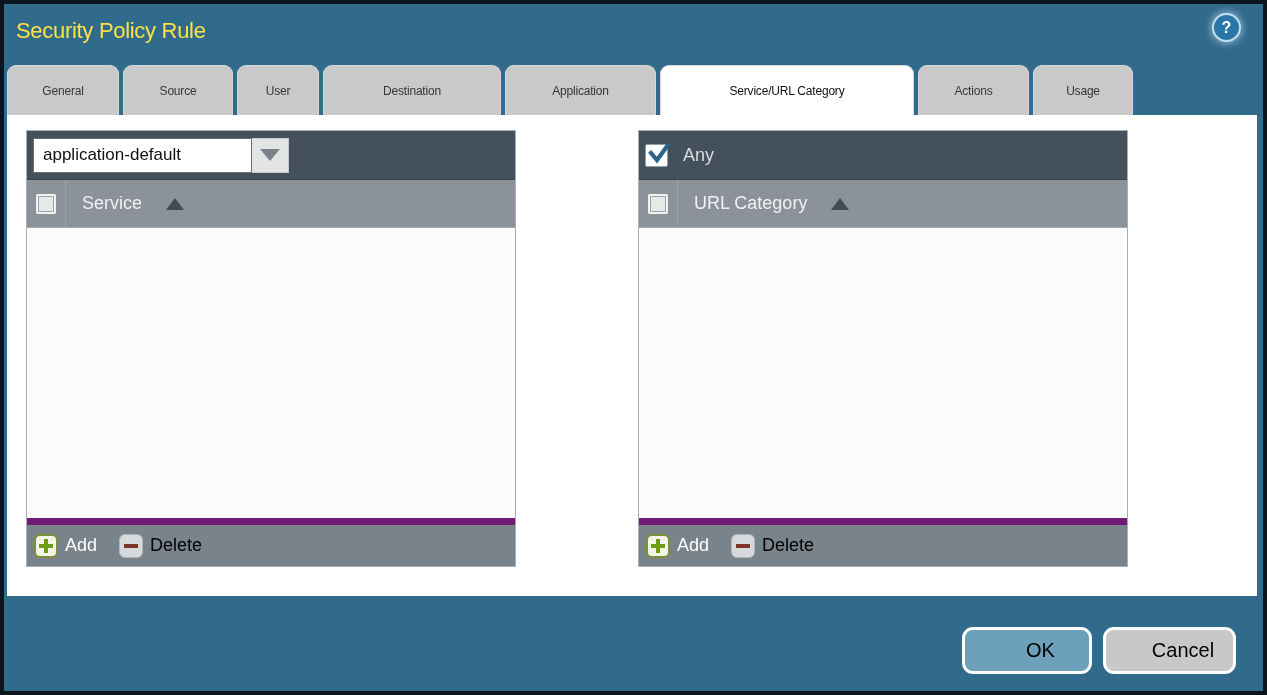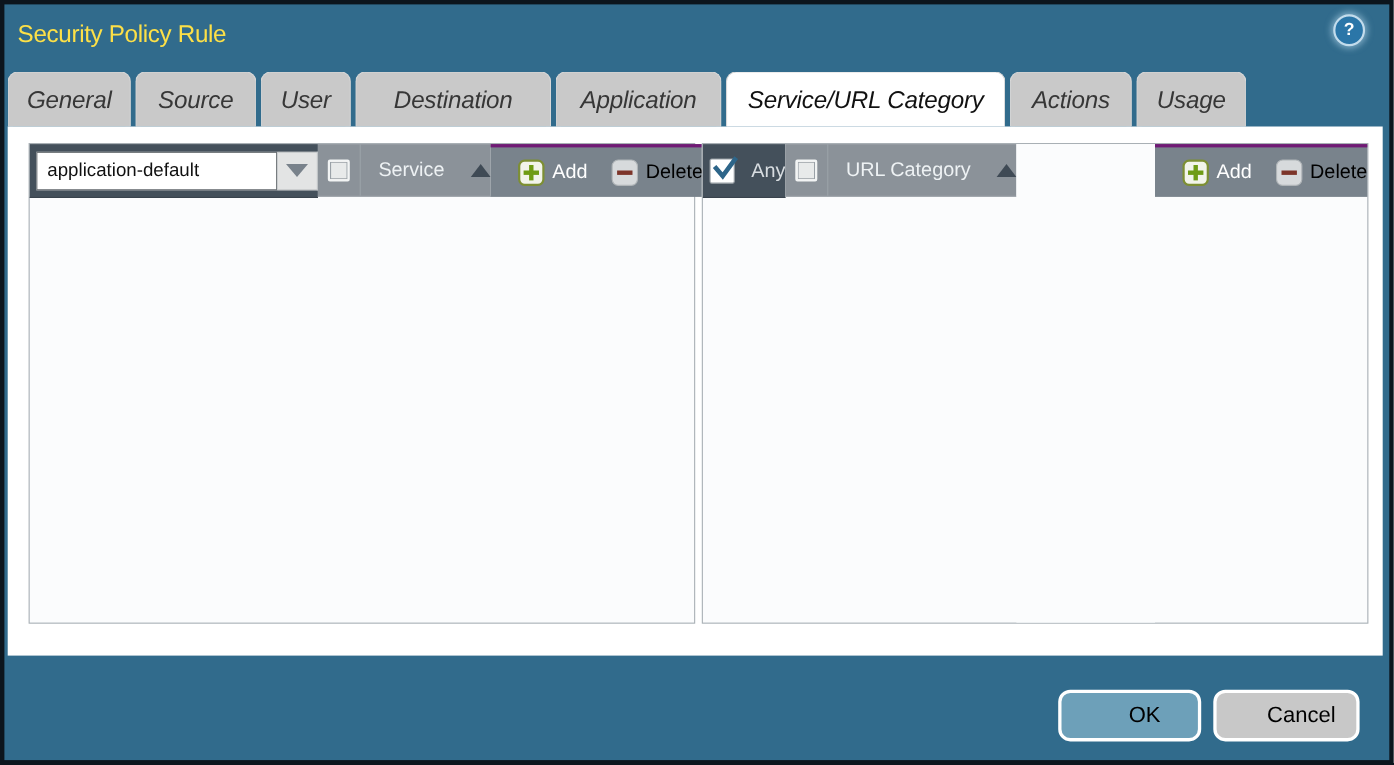--- a/index.html
+++ b/index.html
@@ -37,38 +37,38 @@
   .tabstrip {
     position: absolute; left: 3px; top: 61px; right: 3px; height: 50px;
     display: flex; gap: 4px; align-items: flex-end;
   }
   .tab {
     height: 50px;
     display: flex; align-items: center; justify-content: center;
     background: #c9c9c9;
     border: 1px solid #d8d8d8; border-bottom: none;
     border-radius: 9px 9px 0 0;
-    font-size: 22px; color: #373737; letter-spacing: -0.2px;
-    cursor: pointer; flex: 0 0 auto; font-style: italic;
+    font-size: 12px; color: #373737; letter-spacing: -0.2px;
+    cursor: pointer; flex: 0 0 auto;
   }
   .tab.active { background: #ffffff; color: #111111; }
   .tw1 { width: 112px; } .tw2 { width: 110px; } .tw3 { width: 82px; }
   .tw4 { width: 178px; } .tw5 { width: 151px; } .tw6 { width: 254px; }
   .tw7 { width: 111px; } .tw8 { width: 100px; }
   
   .content {
     position: absolute; left: 3px; top: 111px;
     width: 1250px; height: 481px;
     background: #ffffff;
   }
   .panel {
     position: absolute; top: 15px;
-    width: 606px; height: 437px;
+    width: 490px; height: 437px;
     border: 1px solid #a9b0b5;
-    display: flex; flex-direction: row;
+    display: flex; flex-direction: column;
     background: #fbfcfd;
   }
   .panel-left  { left: 19px; }
   .panel-right { left: 631px; }
   .panel-topbar {
     height: 49px; background: #44505b; flex: 0 0 auto;
     display: flex; align-items: center; padding-left: 6px;
     border-bottom: 1px solid #39434d;
   }
   .combo { display: flex; align-items: stretch; height: 35px; }
@@ -123,22 +123,22 @@
   }
   .tri-up {
     width: 0; height: 0;
     border-left: 9px solid transparent;
     border-right: 9px solid transparent;
     border-bottom: 12px solid #3f4a55;
   }
   .panel-body { flex: 1 1 auto; background: #fbfcfd; }
   .panel-footer {
     height: 48px; background: #79838c; flex: 0 0 auto;
-    display: flex; align-items: center; gap: 22px; padding-left: 25px;
-    border-top: 3px solid #701a75;
+    display: flex; align-items: center; gap: 22px; padding-left: 7px;
+    border-top: 7px solid #701a75;
   }
   .foot-btn { display: flex; align-items: center; gap: 7px; cursor: pointer; }
   .foot-btn .lbl { font-size: 18px; color: #ffffff; }
   .foot-btn.disabled .lbl { color: #000000; }
   .icon-add {
     position: relative; width: 24px; height: 24px; border-radius: 6px;
     background: #f2f4ea; border: 2px solid #7d8f33;
   }
   .icon-add::before, .icon-add::after {
     content: ""; position: absolute; background: #6f9c14;

